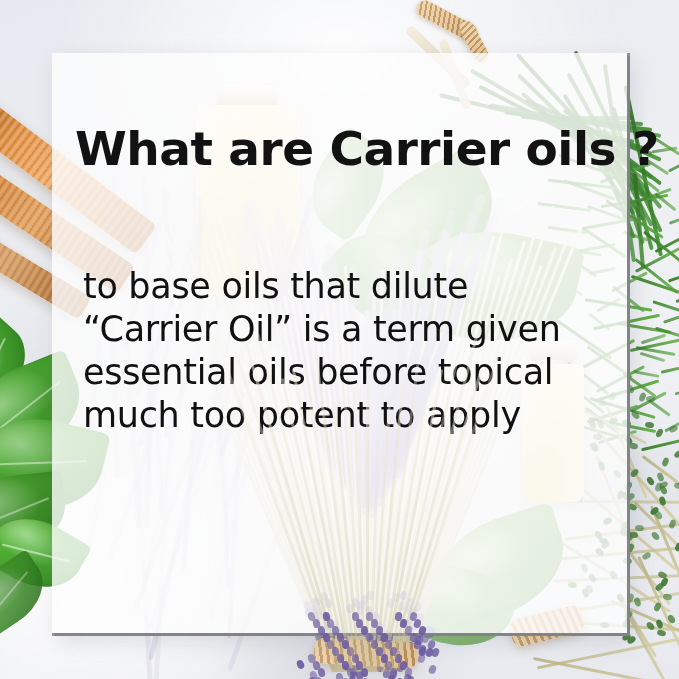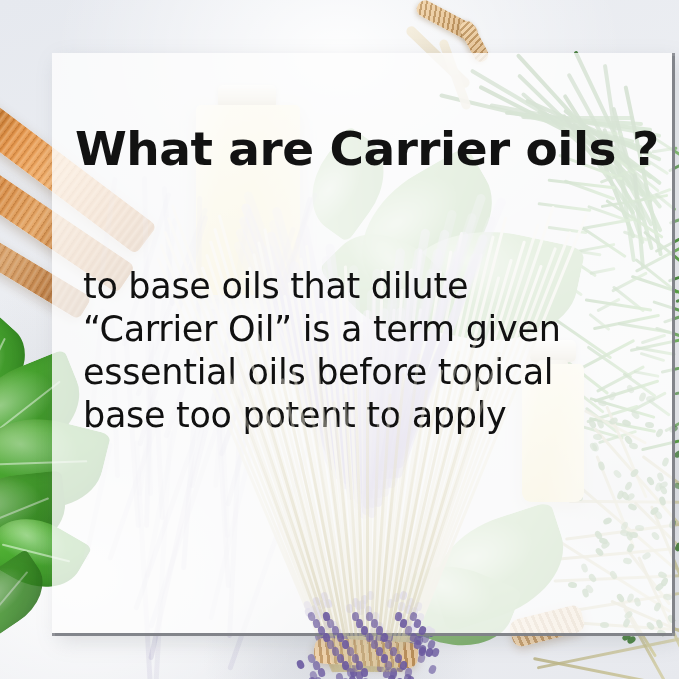--- a/index.html
+++ b/index.html
@@ -199,21 +199,21 @@
     border-radius: 4px;
     background: linear-gradient(180deg, rgba(186,180,212,0.55), rgba(150,142,186,0.40));
     transform-origin: bottom center;
   }
 
   
   .panel {
     position: absolute;
     left: 52px;
     top: 53px;
-    width: 620px;
+    width: 575px;
     height: 580px;
     background: rgba(253,253,253,0.82);
     box-shadow:
       3px 0 0 0 rgba(128,130,136,0.85),
       0 3px 0 0 rgba(128,130,136,0.85),
       3px 3px 0 0 rgba(128,130,136,0.85),
       6px 8px 20px rgba(120,124,132,0.22);
   }
 
   .panel-inner {
@@ -760,21 +760,21 @@
 
   <div class="panel">
     <div class="panel-inner">
 
       <h1 class="headline">What are Carrier oils ?</h1>
 
       <p class="bodycopy">
         <span class="ln">to base oils that dilute</span>
         <span class="ln">“Carrier Oil” is a term given</span>
         <span class="ln">essential oils before topical</span>
-        <span class="ln">base too potent to apply</span>
+        <span class="ln">much too potent to apply</span>
       </p>
 
     </div>
   </div>
 
   <div id="lav-front-host">
       <div class="lav-stem" style="left:336px; top:342px; height:330px; transform:rotate(-20deg); opacity:0.34;"></div>
       <div class="lav-stem" style="left:338.72727272727275px; top:335.27272727272725px; height:336.72727272727275px; transform:rotate(-18.18181818181818deg); opacity:0.42000000000000004;"></div>
       <div class="lav-stem" style="left:341.45454545454544px; top:328.54545454545456px; height:343.45454545454544px; transform:rotate(-16.363636363636363deg); opacity:0.5;"></div>
       <div class="lav-stem" style="left:344.1818181818182px; top:321.8181818181818px; height:350.1818181818182px; transform:rotate(-14.545454545454547deg); opacity:0.34;"></div>

